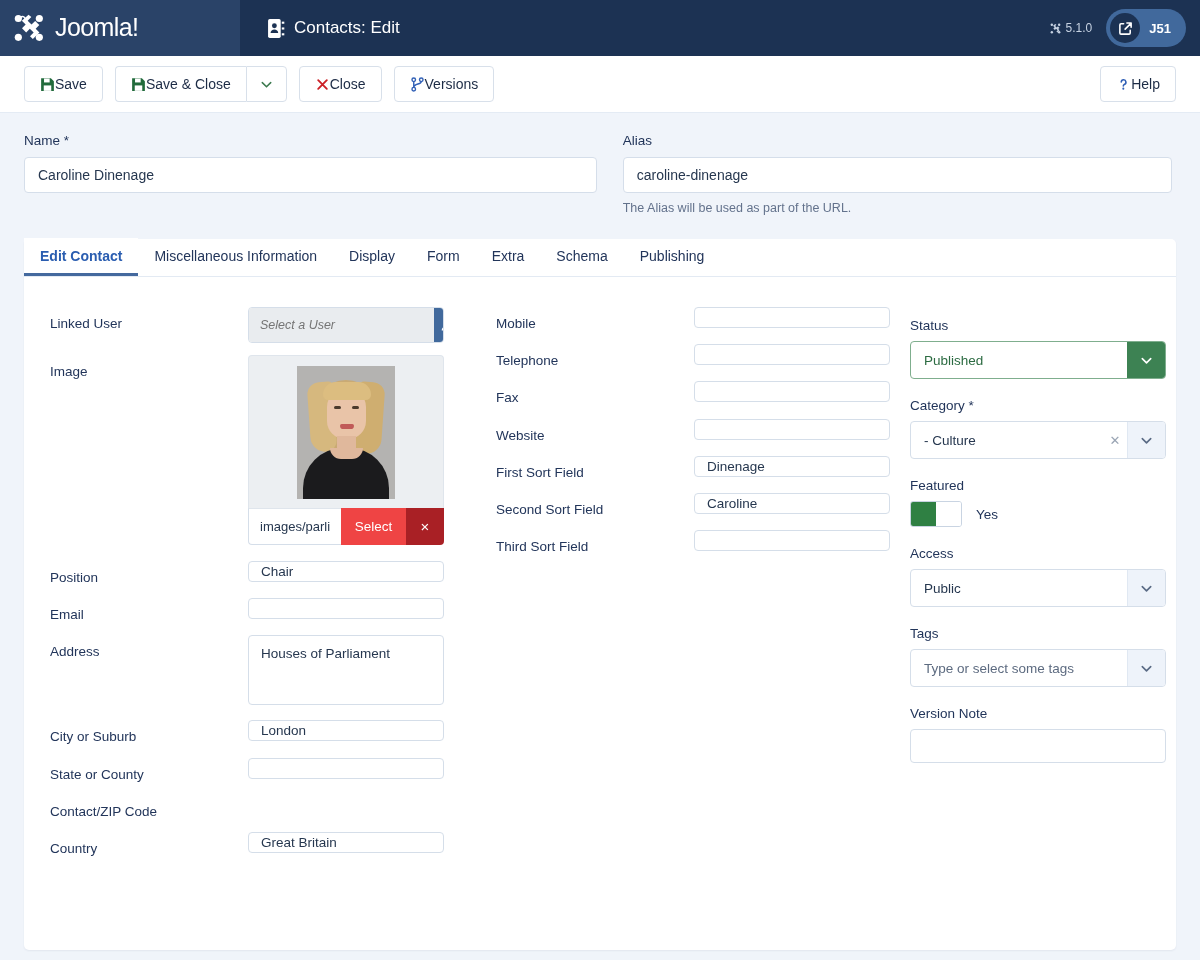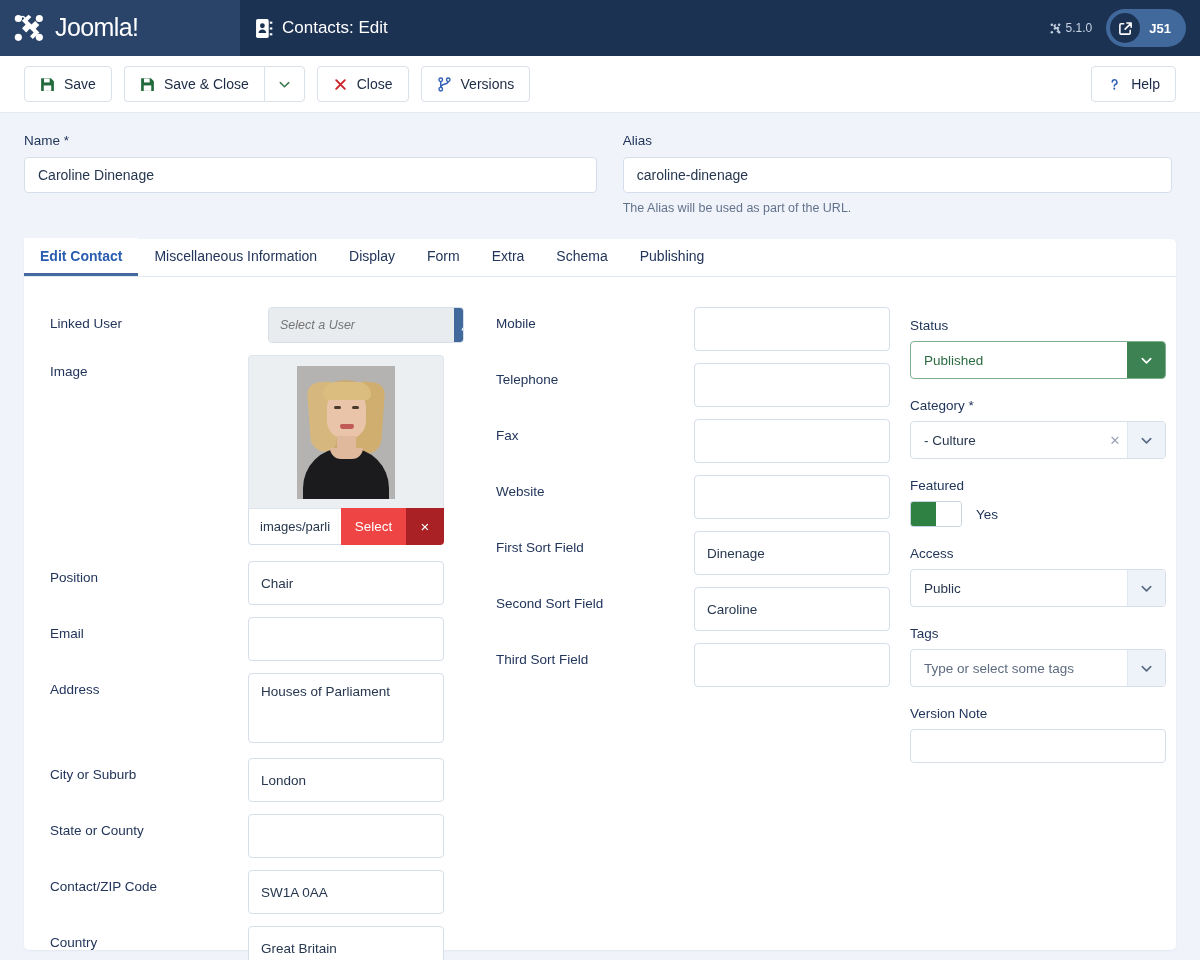--- a/index.html
+++ b/index.html
@@ -11,20 +11,21 @@
     font-size: 14px;
     color: #1c2b45;
     overflow: hidden;
   }
 
   
   .topbar {
     display: flex; align-items: stretch;
     height: 56px; width: 1200px;
     background: #1c3253;
+    gap: 12px;
   }
   .brand {
     width: 240px;
     background: #2a4368;
     display: flex; align-items: center;
     padding-left: 12px;
     gap: 9px;
   }
   .joomla-mark { width: 34px; height: 30px; flex: none; }
   .joomla-word {
@@ -62,21 +63,21 @@
   
   .toolbar {
     height: 57px; background: #fff;
     border-bottom: 1px solid #e4ebf4;
     display: flex; align-items: center;
     padding: 0 24px;
   }
   .tb-group { display: flex; align-items: center; gap: 12px; }
   .tb-btn {
     height: 36px; border: 1px solid #d8e0ea; background: #fff;
-    border-radius: 4px; display: flex; align-items: center; gap: 9px;
+    border-radius: 4px; display: flex; align-items: center; 
     padding: 0 15px; font-size: 14px; color: #1c2b45; cursor: pointer;
     white-space: nowrap;
   }
   .tb-split { display: flex; align-items: stretch; }
   .tb-split .tb-btn:first-child { border-radius: 4px 0 0 4px; border-right: none; }
   .tb-caret {
     width: 41px; border: 1px solid #d8e0ea; border-radius: 0 4px 4px 0;
     background: #fff; display: flex; align-items: center; justify-content: center;
     cursor: pointer;
   }
@@ -128,35 +129,35 @@
   .col-mid  { width: 422px; padding-left: 26px; }
   .col-right{ width: 258px; padding-left: 18px; }
 
   .frow { display: flex; align-items: flex-start; margin-bottom: 12px; }
   .frow .lbl {
     width: 198px; flex: none; font-size: 13.5px; color: #22355a;
     padding-top: 9px; line-height: 1.2;
   }
   .frow .ctl { flex: 1; }
   .inp {
-    width: 196px; height: 44px; border: 1px solid #d5dee9; border-radius: 4px;
+    width: 196px; height: 21px; border: 1px solid #d5dee9; border-radius: 4px;
     background: #fff; padding: 0 12px; font-size: 13.5px; color: #26374f;
     font-family: "Liberation Sans", sans-serif;
   }
   .col-mid .inp { width: 196px; }
   .ta {
     width: 196px; height: 70px; border: 1px solid #d5dee9; border-radius: 4px;
     padding: 9px 12px; font-size: 13.5px; color: #26374f; resize: none;
     font-family: "Liberation Sans", sans-serif; line-height: 1.3;
   }
 
   
   .linked {
     display: flex; width: 196px; height: 36px;
-    border: 1px solid #d5dee9; border-radius: 4px; overflow: hidden; margin-left: 20px;
+    border: 1px solid #d5dee9; border-radius: 4px; overflow: hidden;
   }
   .linked .lu-inp {
     flex: 1; border: none; background: #e9ecef; padding: 0 11px;
     font-size: 12.5px; font-style: italic; color: #6d7a8d;
     font-family: "Liberation Sans", sans-serif;
   }
   .linked .lu-btn {
     width: 44px; background: #41699c; border: none; cursor: pointer;
     display: flex; align-items: center; justify-content: center;
   }
@@ -451,21 +452,20 @@
         <div class="ctl"><input class="inp" type="text" value="London" style=""></div>
       </div>
 
       <div class="frow">
         <div class="lbl">State or County</div>
         <div class="ctl"><input class="inp" type="text" value="" style=""></div>
       </div>
 
       <div class="frow">
         <div class="lbl">Contact/ZIP Code</div>
-        <div class="ctl"><input class="inp" type="text" value="SW1A 0AA" style=""></div>
       </div>
 
       <div class="frow">
         <div class="lbl">Country</div>
         <div class="ctl"><input class="inp" type="text" value="Great Britain" style=""></div>
       </div>
     </div>
 
     <div class="col-mid">
 

